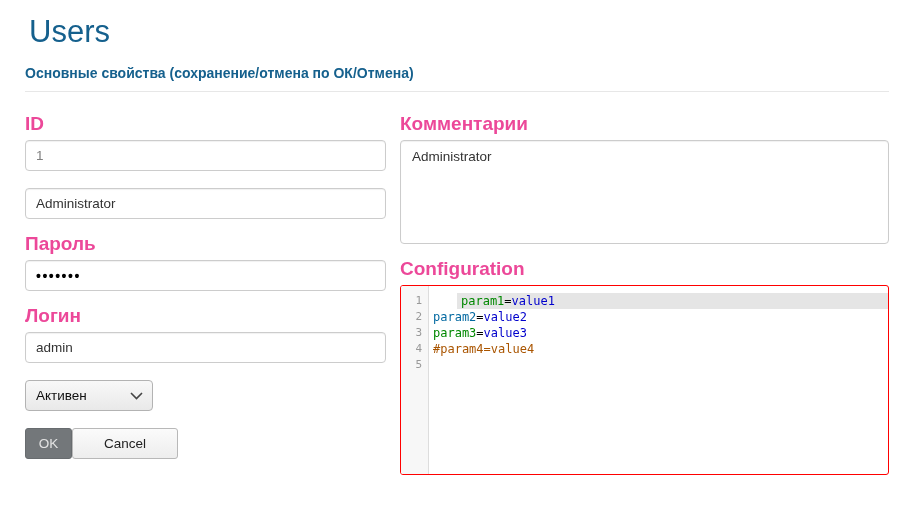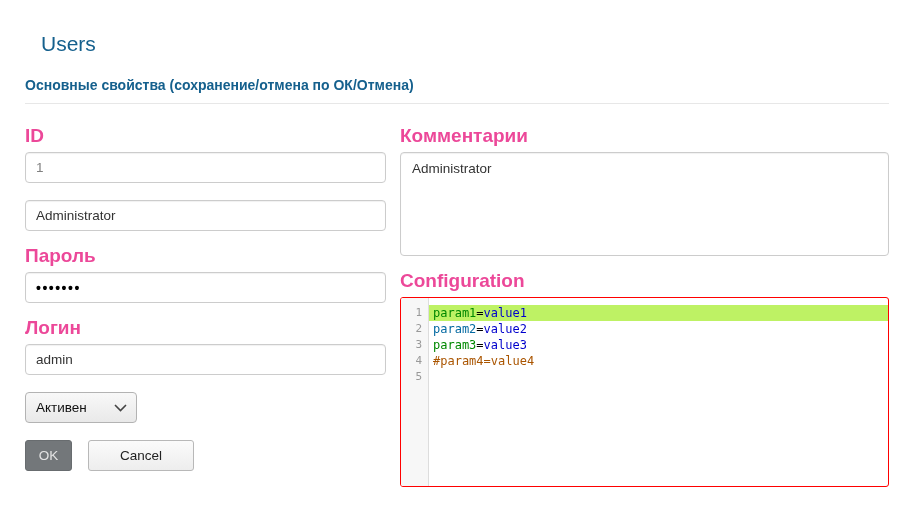--- a/index.html
+++ b/index.html
@@ -6,22 +6,22 @@
   html, body {
     margin: 0; padding: 0;
     width: 901px; height: 517px;
     background: #fff;
     font-family: "Liberation Sans", sans-serif;
     overflow: hidden;
   }
   .page { padding: 0 12px 0 25px; }
 
   h1.page-title {
-    margin: 16px; padding-top: 13px;
-    font-size: 21px; line-height: 30px;
+    margin: 4px; padding-top: 13px;
+    font-size: 31px; line-height: 30px;
     font-weight: 400; color: #15608d;
   }
   h2.section-subtitle {
     margin: 19px 0 0;
     font-size: 14px; line-height: 15px;
     font-weight: 700; color: #15608d;
   }
   hr.divider {
     margin: 10px 0 0; border: 0;
     border-top: 1px solid #e7e7e7;
@@ -55,31 +55,31 @@
     padding: 8px 11px;
     border: 1px solid #ccc; border-radius: 4px;
     background: #fff; resize: none;
     font-family: "Liberation Sans", sans-serif;
     font-size: 13.5px; color: #333;
     box-shadow: inset 0 1px 1px rgba(0,0,0,0.06);
     outline: none;
   }
 
   .select-box {
-    width: 112px; height: 31px;
+    width: 128px; height: 31px;
     display: flex; align-items: center; justify-content: space-between;
     padding: 0 9px 0 10px;
     border: 1px solid #b3b3b3; border-radius: 4px;
     background: linear-gradient(#f8f8f8, #e9e9e9);
     font-size: 13.5px; color: #111;
     cursor: default; user-select: none;
   }
   .select-box .chev { display: flex; align-items: center; }
 
-  .actions { display: flex; gap: 16px; margin-top: 16px; }
+  .actions { display: flex; margin-top: 16px; }
   button.btn {
     height: 31px; border-radius: 3px;
     font-family: "Liberation Sans", sans-serif;
     font-size: 13.5px; cursor: pointer;
   }
   .btn-ok {
     width: 47px;
     background: #73777a; color: #e3e3e3;
     border: 1px solid #686c6f;
   }
@@ -103,21 +103,21 @@
     border-right: 1px solid #ddd;
   }
   .editor .lines { position: relative; padding-top: 7px; }
   .editor .line { display: flex; height: 16px; }
   .editor .ln {
     width: 28px; flex: none; text-align: right;
     padding-right: 7px; color: #999;
     font-size: 11px; line-height: 16px;
   }
   .editor .code { flex: 1; padding-left: 4px; white-space: pre; }
-  .editor .line.active .code { background: #bef264; }
+  .editor .line.active .code { background: #e5e5e5; margin-left: 28px; }
 </style>
 </head>
 <body>
 
 <div class="page">
   <h1 class="page-title">Users</h1>
   <h2 class="section-subtitle">Основные свойства (сохранение/отмена по ОК/Отмена)</h2>
   <hr class="divider">
 
   <div class="form-grid">

